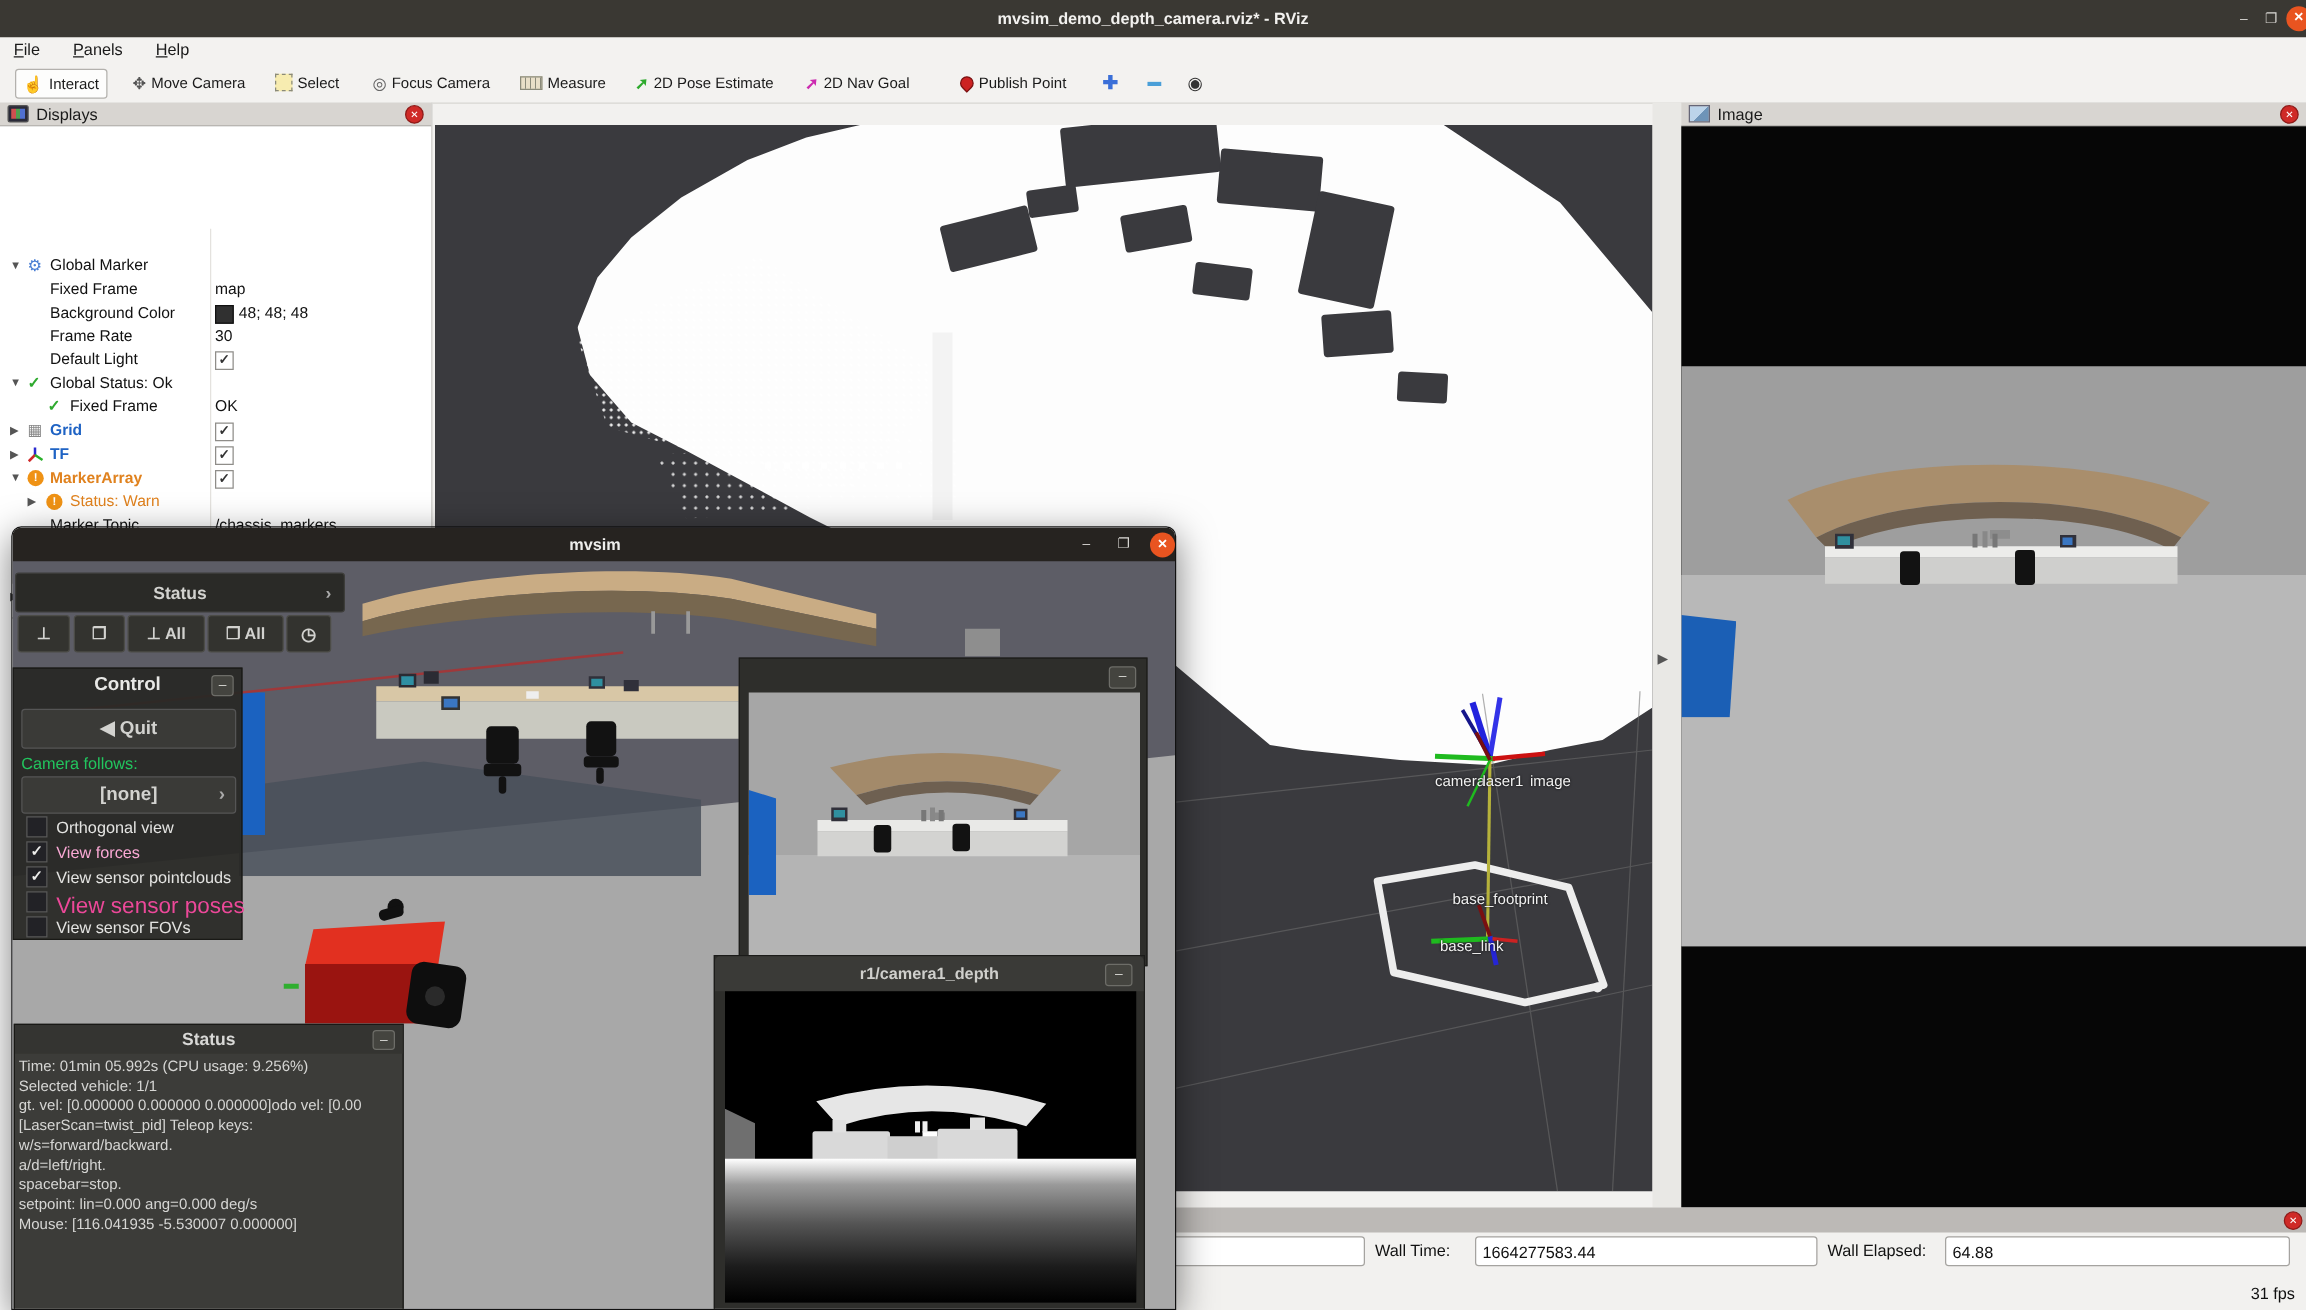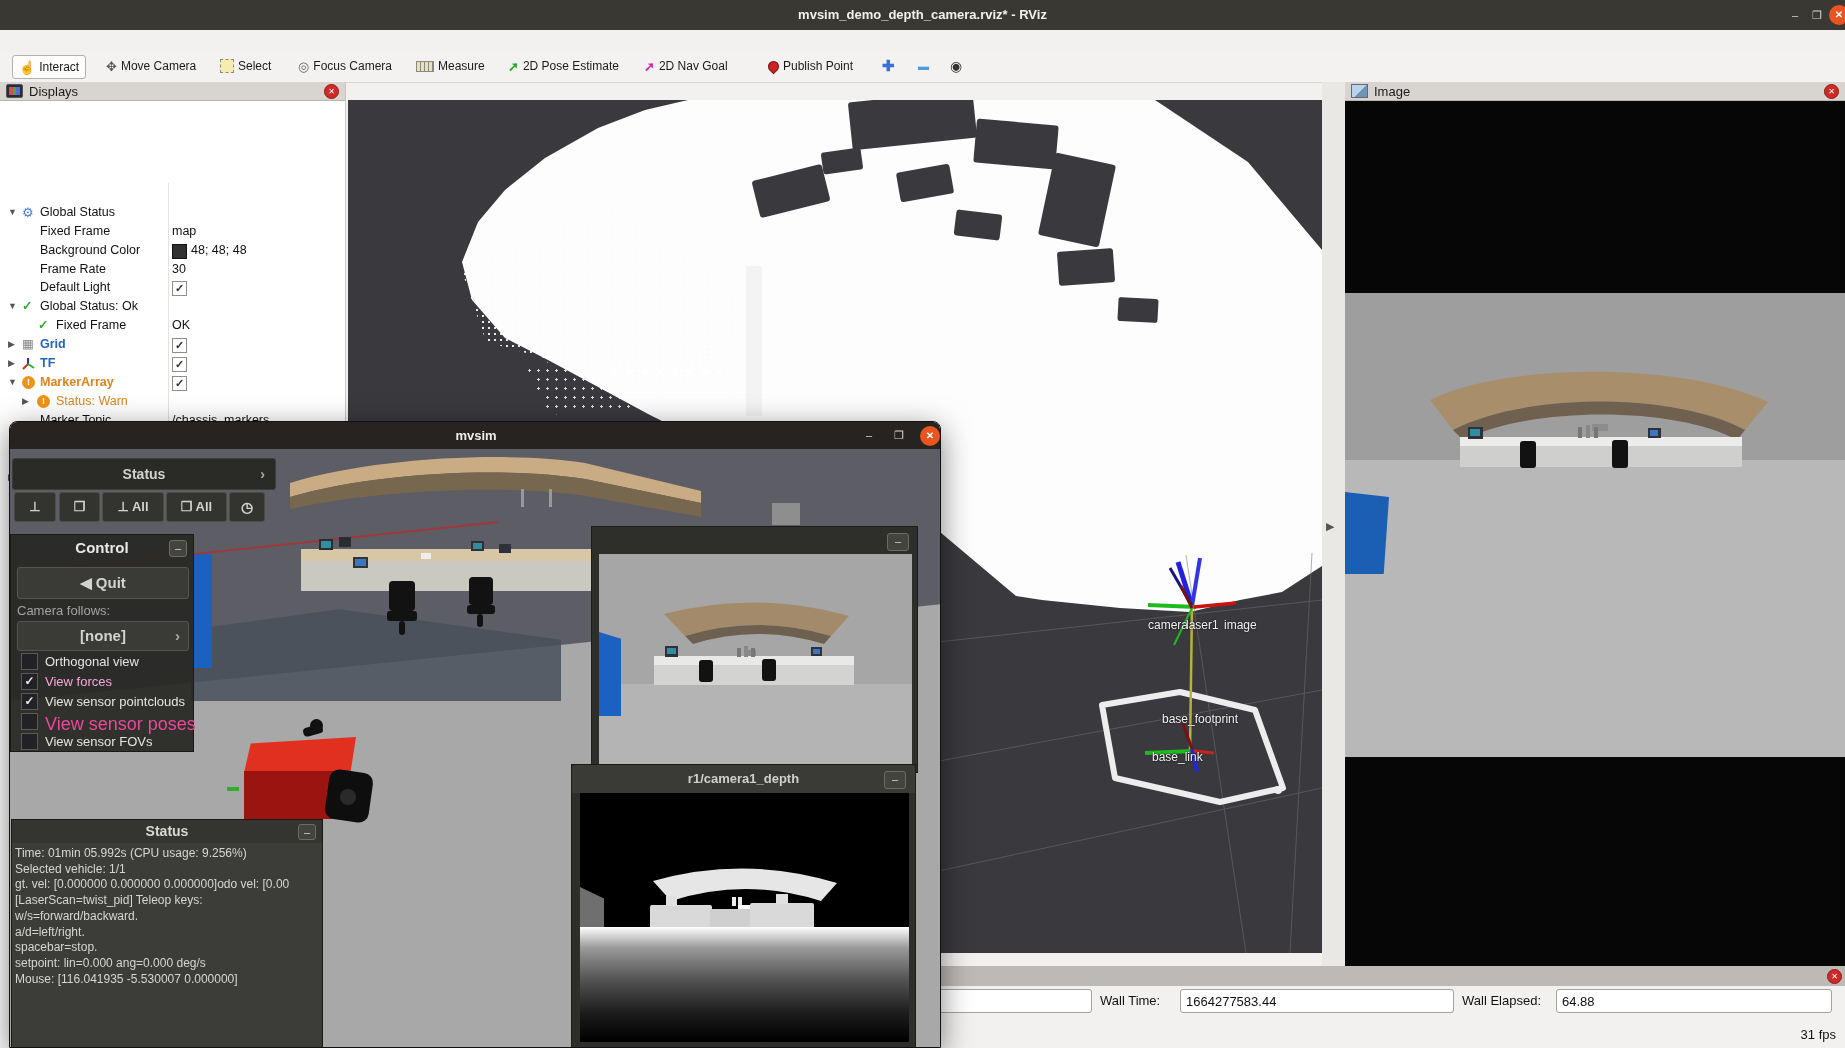--- a/index.html
+++ b/index.html
@@ -68,20 +68,25 @@
 
 <div id="app" class="abs" style="left:0;top:0;width:1845px;height:1048px">
 
   <div id="titlebar" class="abs">
     <div class="t abs">mvsim_demo_depth_camera.rviz* - RViz</div>
     <div class="winbtn abs" style="left:1786px">–</div>
     <div class="winbtn abs" style="left:1808px">❐</div>
     <div id="win-close" class="abs" style="left:1829px">✕</div>
   </div>
 
+  <div id="menubar" class="abs">
+    <span class="mi">File</span>
+    <span class="mi">Panels</span>
+    <span class="mi">Help</span>
+  </div>
 
   <div id="toolbar" class="abs">
     <div class="tbtn sel abs" style="left:12px">
       <span class="ticon">☝</span>
       <span>Interact</span>
     </div>
     <div class="tbtn abs" style="left:100px">
       <span class="ticon" style="color:#555">✥</span>
       <span>Move Camera</span>
     </div>
@@ -124,21 +129,21 @@
     <div class="phead abs">
       <span class="monic"></span>
       <span>Displays</span>
       <span class="closebtn" style="margin-left:auto"></span>
     </div>
     <div class="vline abs"></div>
 
     <div class="drow abs" style="top:121px">
       <span class="ar" style="left:8px">▼</span>
       <span class="abs" style="left:22px;color:#4a7fd4;font-size:13px">⚙</span>
-      <span class="lbl" style="left:40px">Global Status</span>
+      <span class="lbl" style="left:40px">Global Marker</span>
     </div>
     <div class="drow abs" style="top:140px">
       <span class="lbl" style="left:40px">Fixed Frame</span>
       <span class="val">map</span>
     </div>
     <div class="drow abs" style="top:159px">
       <span class="lbl" style="left:40px">Background Color</span>
       <span class="abs" style="left:172px;top:3px;width:13px;height:13px;background:#303030;border:1px solid #111"></span>
       <span class="val" style="left:191px">48; 48; 48</span>
     </div>
@@ -376,21 +381,21 @@
     <div class="abs mvbtn" style="left:92px;top:70px;width:60px;height:28px;line-height:28px;font-size:13px">⊥ All</div>
     <div class="abs mvbtn" style="left:156px;top:70px;width:59px;height:28px;line-height:28px;font-size:13px">❐ All</div>
     <div class="abs mvbtn" style="left:219px;top:70px;width:34px;height:28px;line-height:28px;font-size:14px">◷</div>
 
     <div class="abs dpanel" style="left:0;top:112px;width:182px;height:216px">
       <div class="abs" style="left:0;top:4px;width:182px;text-align:center;font-size:15px;font-weight:bold;color:#e8e8e6">Control</div>
       <div class="abs minbtn" style="left:158px;top:5px;width:16px;height:15px">–</div>
       <div class="abs mvbtn" style="left:6px;top:32px;width:170px;height:30px;line-height:30px;font-size:15px;background:#3a3a37;border-color:#555">
         <span>◀ </span><span>Quit</span>
       </div>
-      <div class="abs" style="left:6px;top:68px;font-size:13px;color:#a3a3a3">Camera follows:</div>
+      <div class="abs" style="left:6px;top:68px;font-size:13px;color:#22c55e">Camera follows:</div>
       <div class="abs mvbtn" style="left:6px;top:86px;width:170px;height:28px;line-height:28px;font-size:15px;background:#3a3a37;border-color:#555">
         <span>[none]</span>
         <span class="abs" style="right:8px;top:0;color:#aaa">›</span>
       </div>
       <div class="abs" style="left:0;top:118px">
         <div class="dkcb" style="left:10px;top:0"></div>
         <span class="abs" style="left:34px;top:1px;font-size:13px;color:#e4e4e2;white-space:nowrap">Orthogonal view</span>
         <div class="dkcb" style="left:10px;top:20px">✓</div>
         <span class="abs" style="left:34px;top:21px;font-size:13px;color:#f9a8d4;white-space:nowrap">View forces</span>
         <div class="dkcb" style="left:10px;top:40px">✓</div>

